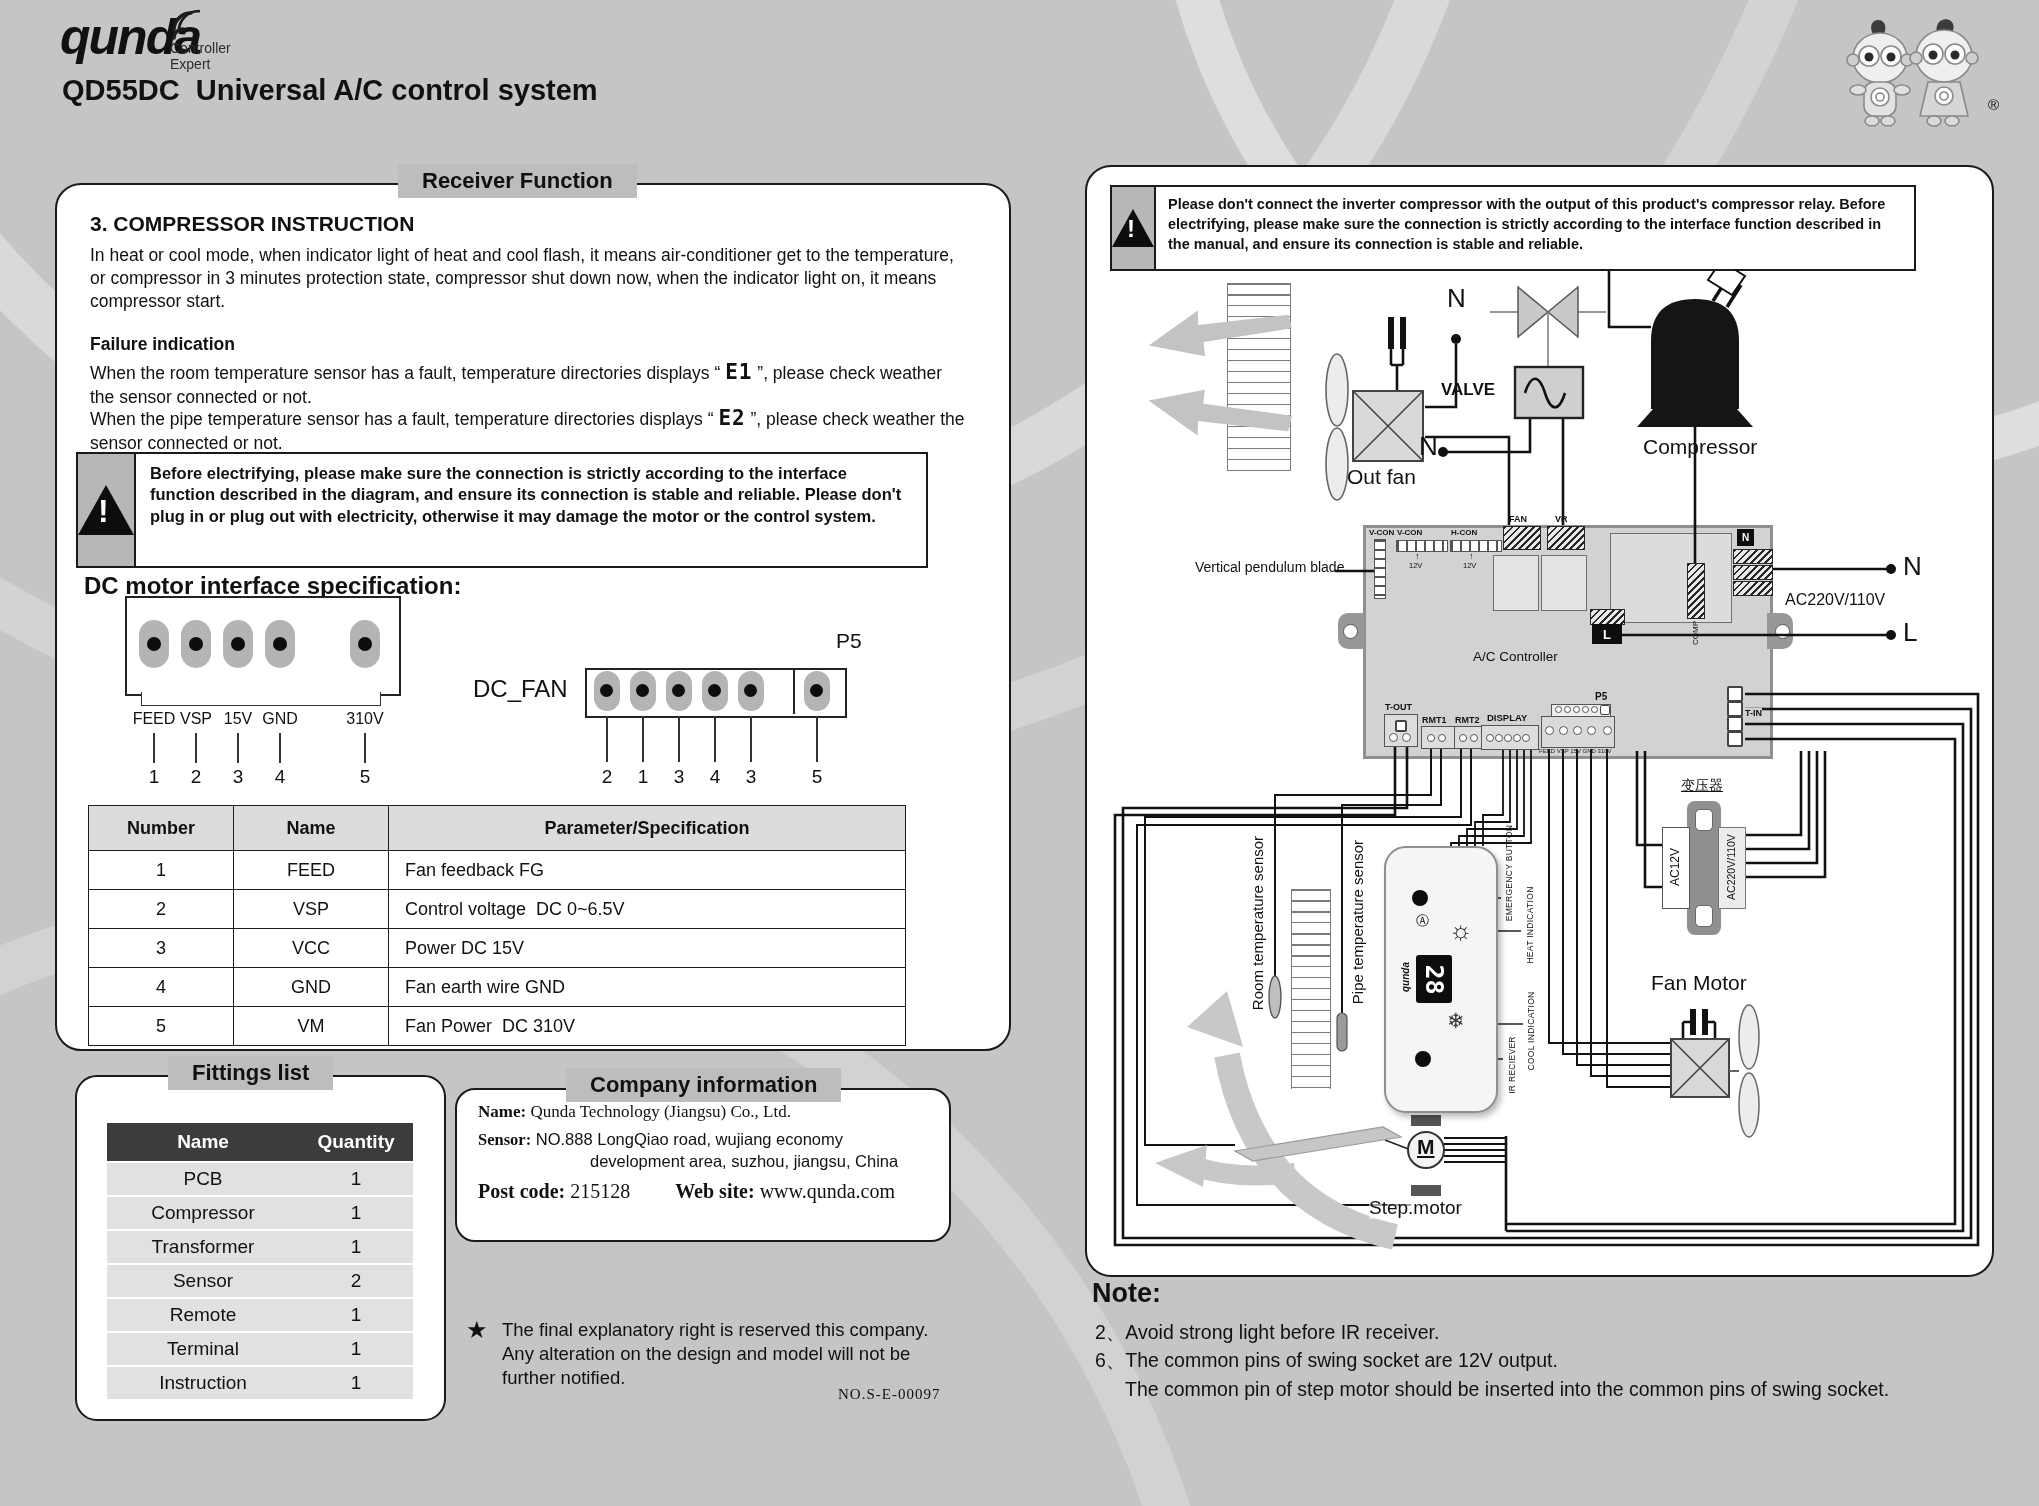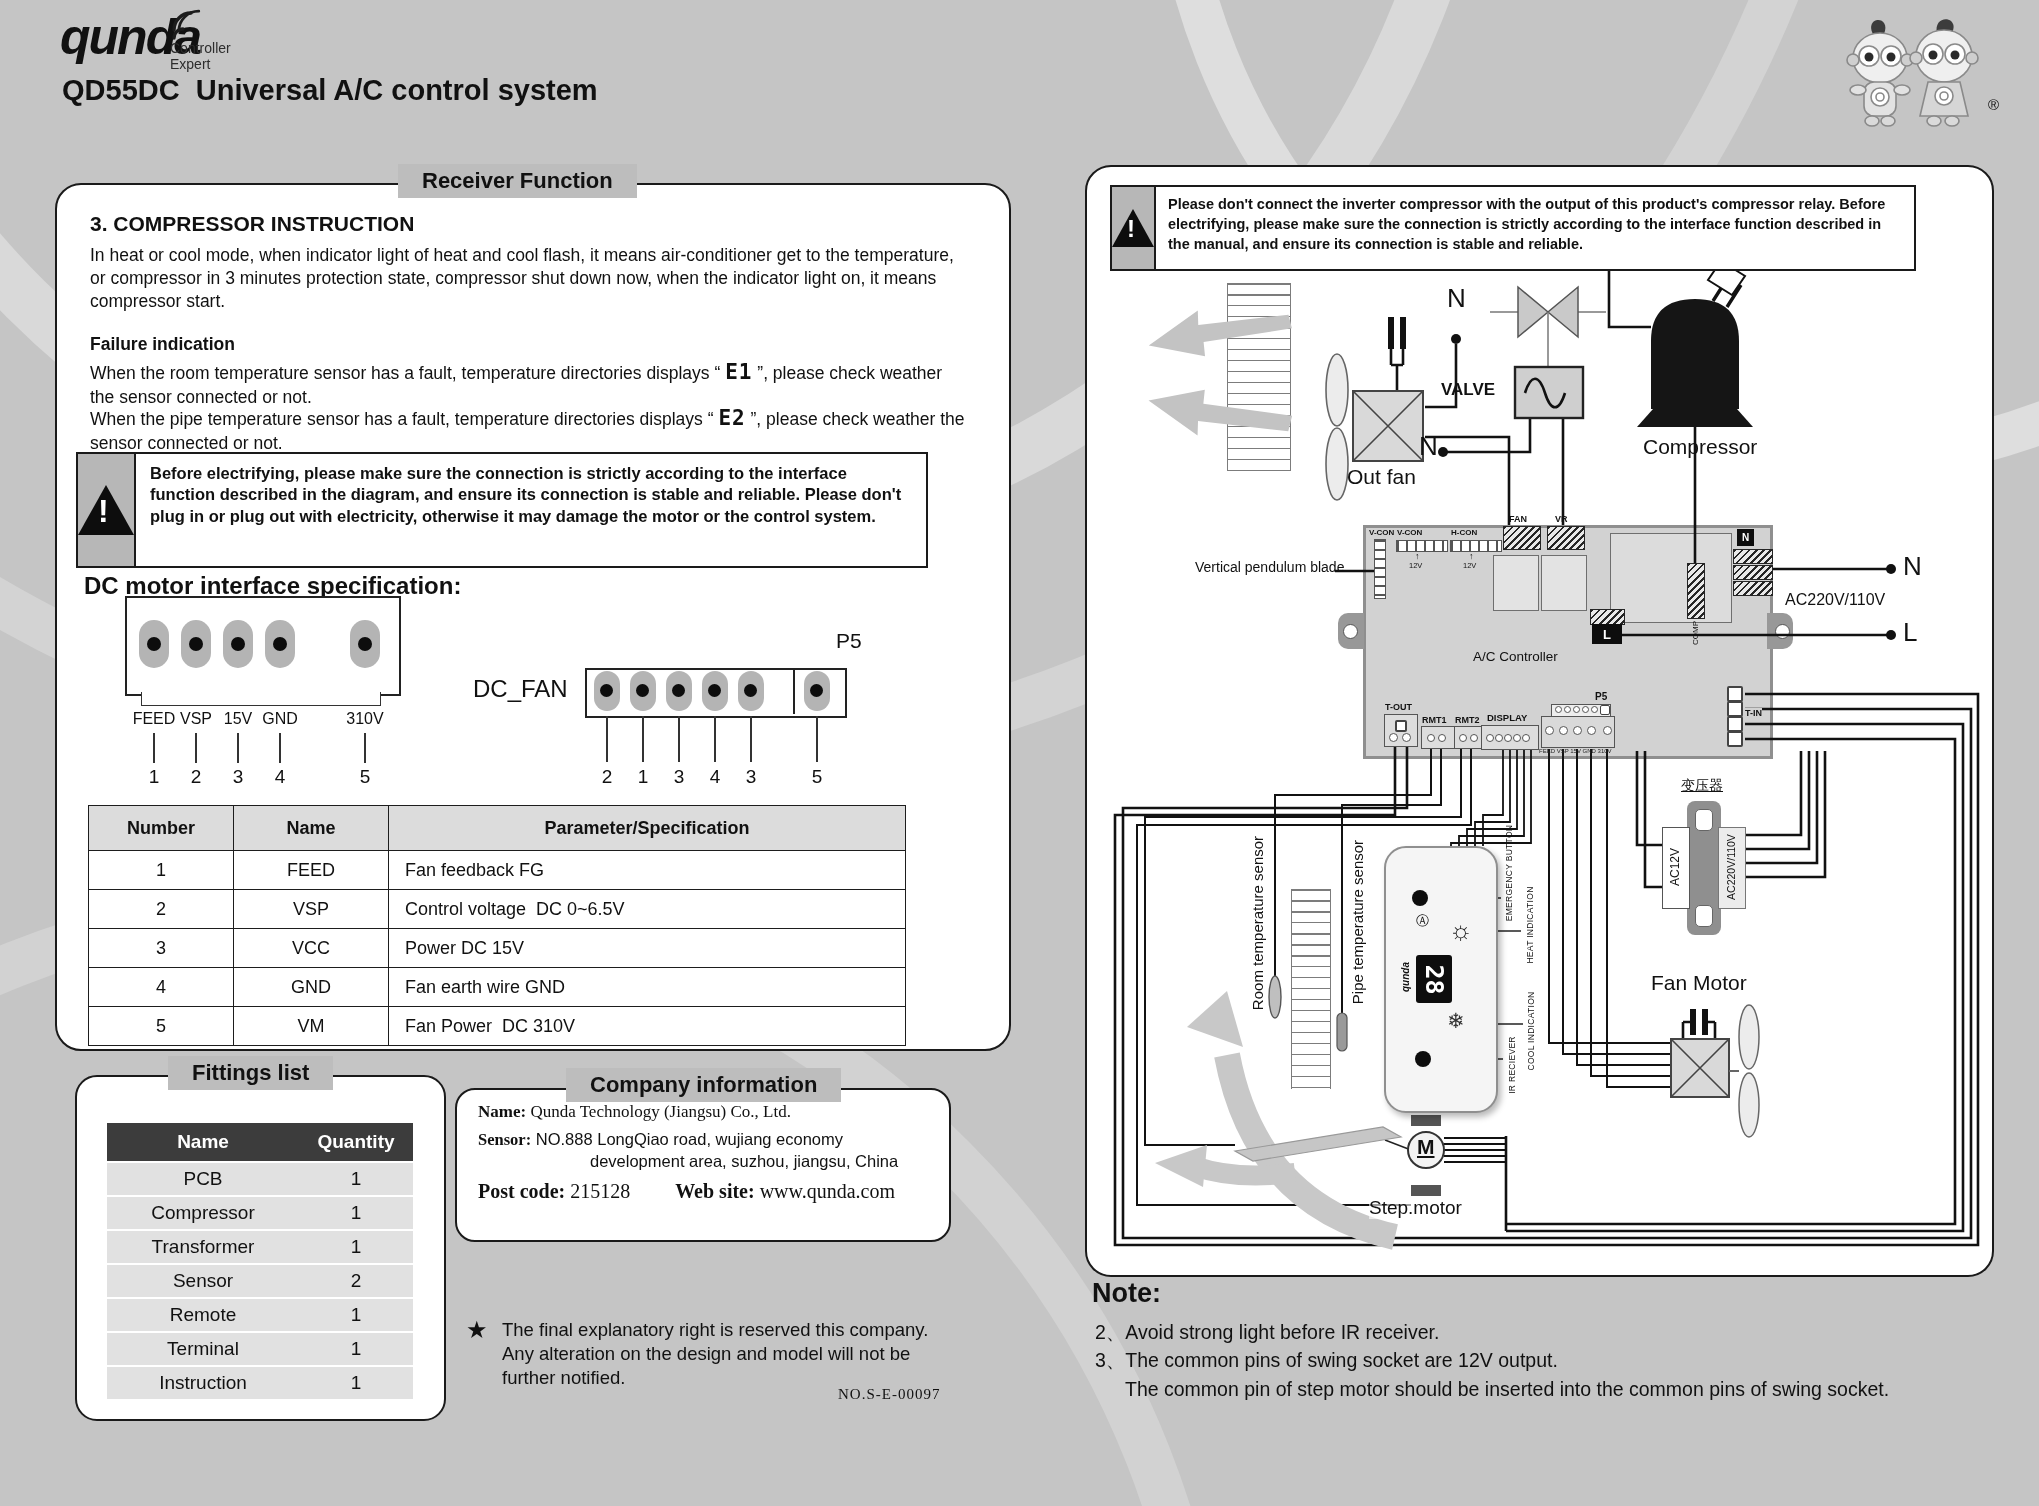--- a/index.html
+++ b/index.html
@@ -526,15 +526,15 @@
   <div class="rc" style="left:646px;top:702px;font-size:10.5px;z-index:4;">AC220V/110V</div>
 
   <div class="t" style="left:566px;top:806px;font-size:21px;z-index:3;">Fan Motor</div>
   <div class="t b" style="left:332px;top:970px;font-size:21px;text-decoration:underline;z-index:4;">M</div>
   <div class="t" style="left:284px;top:1032px;font-size:19px;z-index:4;background:rgba(255,255,255,.6);">Step.motor</div>
 </div>
 
 <div class="t b" style="left:1092px;top:1278px;font-size:27px;z-index:5;">Note:</div>
 <div class="a" style="left:1095px;top:1318px;width:900px;font-size:19.5px;line-height:1.45;z-index:5;">
   <div>2、Avoid strong light before IR receiver.</div>
-  <div>3、The common pins of swing socket are 12V output.</div>
+  <div>6、The common pins of swing socket are 12V output.</div>
   <div style="margin-left:30px;">The common pin of step motor should be inserted into the common pins of swing socket.</div>
 </div>
 
 </body></html>

